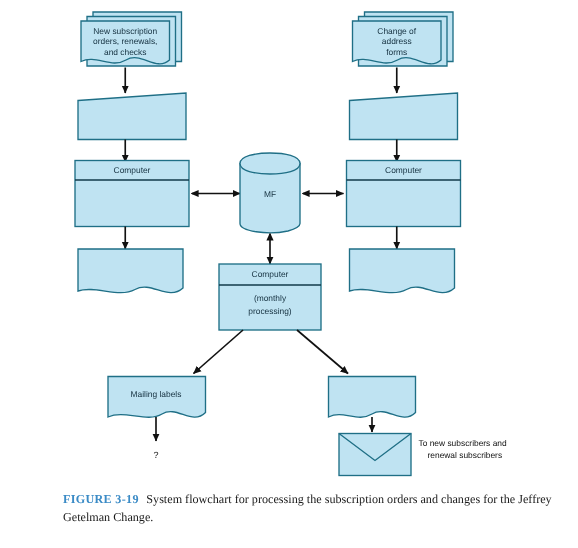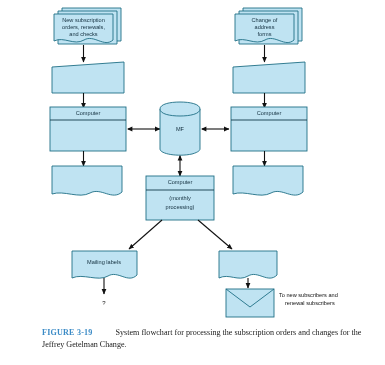--- a/index.html
+++ b/index.html
@@ -60,21 +60,21 @@
     font-family: "Liberation Serif", serif;
     font-size: 8.1px;
     line-height: 11.5px;
     color: #1a1a1a;
     text-align: left;
   }
   .caption .fig-num {
     color: #3b8bc6;
     font-weight: bold;
     letter-spacing: 0.2px;
-    margin-right: 23px;
+    margin-right: 5px;
   }
 </style>
 </head>
 <body>
 
 <div id="figure-root">
 
   <svg id="flow" viewBox="0 0 385 318">
     <defs>
       <marker id="ah" markerWidth="6" markerHeight="6" refX="5" refY="3" orient="auto" markerUnits="userSpaceOnUse">

